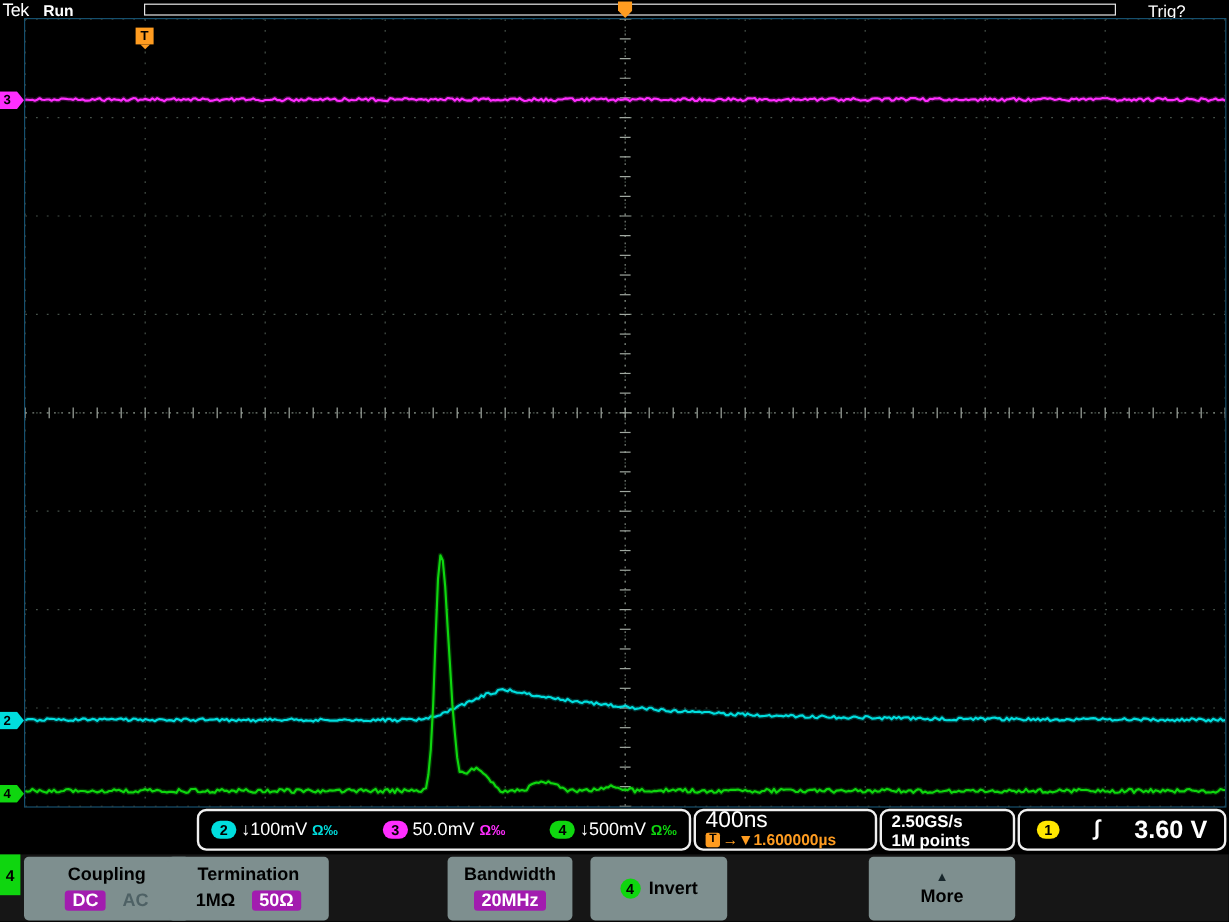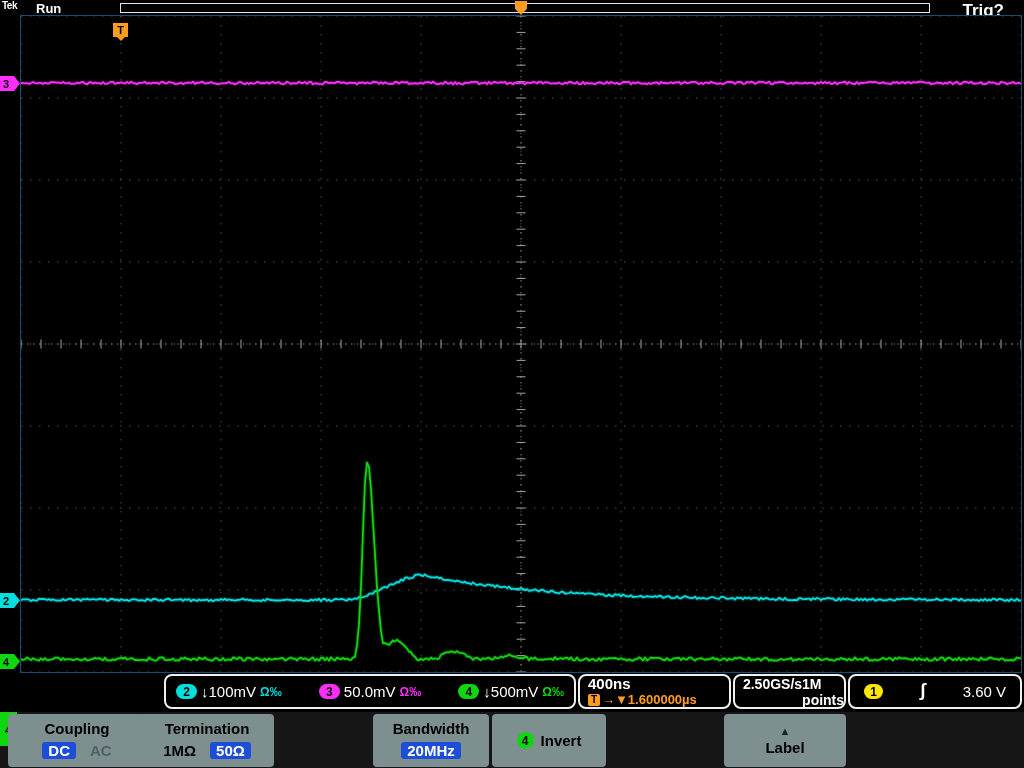--- a/index.html
+++ b/index.html
@@ -1,25 +1,25 @@
 <!DOCTYPE html>
 <html><head>
 <meta charset="utf-8">
 <style>
   *{margin:0;padding:0;box-sizing:border-box}
   html,body{width:1024px;height:768px;background:#000;overflow:hidden}
   body{font-family:"Liberation Sans",sans-serif;position:relative;color:#fff}
   #screen{position:absolute;left:0;top:0;width:1024px;height:768px;background:#000}
 
   
-  #tek{position:absolute;left:2px;top:0;font-size:10px;font-weight:bold;letter-spacing:-0.5px}
+  #tek{position:absolute;left:2px;top:0;font-size:15px;font-weight:normal;letter-spacing:-0.5px}
   #run{position:absolute;left:36px;top:1px;font-size:13px;font-weight:bold}
   #recordbar{position:absolute;left:120px;top:3px;width:810px;height:10px;border:1px solid #e6e6e6;background:#000}
   #rec-trig{position:absolute;left:394px;top:-3px;width:12px;height:14px;background:#ff9c20;clip-path:polygon(0 0,100% 0,100% 55%,50% 100%,0 55%)}
-  #trigq{position:absolute;right:20px;top:1px;font-size:17px;font-weight:bold}
+  #trigq{position:absolute;right:36px;top:1px;font-size:14px;font-weight:normal}
 
   
   #grat{position:absolute;left:20px;top:15px;width:1002px;height:658px;border:1px solid #16506e;background:#000}
   #gridsvg,#wavesvg{position:absolute;left:0;top:0;width:1000px;height:656px}
 
   
   #tflag{position:absolute;left:113px;top:23px;width:15px;height:14px;background:#ff9c20;color:#000;font-size:11px;font-weight:bold;text-align:center;line-height:14px;z-index:5}
   #tflag::after{content:"";position:absolute;left:4px;top:14px;border:4px solid transparent;border-top-color:#ff9c20}
 
   
@@ -31,43 +31,43 @@
   
   .rbox{position:absolute;top:674px;height:35px;border:2px solid #f0f0f0;border-radius:8px;background:#000;display:flex;align-items:center}
   #chbox{left:164px;width:412px;padding:0 10px;justify-content:space-between}
   .chgrp{display:flex;align-items:center;gap:4px}
   .badge{display:inline-flex;align-items:center;justify-content:center;width:21px;height:15px;border-radius:8px;color:#000;font-weight:bold;font-size:12px}
   .b2{background:#00dede}.b3{background:#ff2eff}.b4{background:#0fd60f}.b1{background:#ffe600;width:19px}
   .rtext{font-size:15px;font-weight:normal;color:#fff}
   .rsuf{font-size:12px;font-weight:bold}
   .suf2{color:#00dede}.suf3{color:#ff2eff}.suf4{color:#0fd60f}
   #tbbox{left:578px;width:153px;flex-direction:column;align-items:flex-start;justify-content:center;padding-left:8px}
-  .tb1{font-size:15px;font-weight:bold;line-height:16px}
+  .tb1{font-size:19px;font-weight:normal;line-height:16px}
   .tb2{display:flex;align-items:center;gap:2px;color:#ff9c20;font-size:13px;font-weight:bold;line-height:15px}
   .tsq{display:inline-block;width:12px;height:12px;background:#ff9c20;color:#000;font-size:10px;font-weight:bold;text-align:center;line-height:12px;border-radius:2px}
-  #ratebox{left:733px;width:113px;flex-direction:row;align-items:flex-start;justify-content:center;padding-left:8px}
+  #ratebox{left:733px;width:113px;flex-direction:column;align-items:flex-start;justify-content:center;padding-left:8px}
   #ratebox div{font-size:14px;font-weight:bold;line-height:16px}
   #trigbox{left:848px;width:174px;padding:0 14px;justify-content:space-between}
   .slope{font-size:18px;font-weight:bold;color:#fff;margin-top:-3px}
-  .tlevel{font-size:15px;font-weight:normal}
+  .tlevel{font-size:21px;font-weight:bold}
 
   
   #menu{position:absolute;left:0;top:712px;width:1024px;height:56px;background:#161616}
   #chtab{position:absolute;left:0;top:0;width:17px;height:34px;background:#0fd60f;color:#000;font-weight:bold;font-size:13px;display:flex;align-items:center;justify-content:center}
   .mbtn{position:absolute;top:2px;height:53px;background:#7e8f8f;border-radius:4px;display:flex;flex-direction:column;align-items:center;padding-top:6px;gap:5px;cursor:pointer}
-  #b-coupling{left:8px;width:138px}
+  #b-coupling{left:20px;width:138px}
   #b-term{left:140px;width:134px}
   #b-invert{left:257px;width:113px}
-  #b-bw{left:373px;width:116px}
+  #b-bw{left:373px;width:104px}
   #b-label{left:492px;width:114px;flex-direction:row;justify-content:center;align-items:center;gap:7px;padding-top:0}
   #b-more{left:724px;width:122px;justify-content:center;padding-top:0;gap:2px}
   .mtitle{color:#000;font-size:15px;font-weight:bold}
   .mopts{display:flex;gap:14px;align-items:center}
   .opt{font-size:15px;font-weight:bold;color:#000}
-  .opt.sel{background:#1d4ed8;color:#fff;padding:0 6px;border-radius:3px}
+  .opt.sel{background:#a21caf;color:#fff;padding:0 6px;border-radius:3px}
   .opt.dim{color:#4e6165}
   .gbadge{width:17px;height:17px;border-radius:50%;background:#0fd60f;color:#000;font-size:12px;font-weight:bold;display:flex;align-items:center;justify-content:center}
   .marrow{color:#17262b;font-size:11px;line-height:11px}
   #datetime{position:absolute;left:898px;top:0;width:126px;height:56px;background:#000;color:#fff;font-size:15px;font-weight:bold;text-align:right;padding:14px 6px 0 0;line-height:19px}
 </style>
 </head>
 <body>
 
 <div id="screen">
 
@@ -273,18 +273,18 @@
       </div>
     </div>
 
     <div class="mbtn" id="b-label">
       <span class="gbadge">4</span>
       <span class="mtitle">Invert</span>
     </div>
 
     <div class="mbtn" id="b-more">
       <span class="marrow">▲</span>
-      <span class="mtitle">Label</span>
+      <span class="mtitle">More</span>
     </div>
 
   </div>
 
 </div>
 
 </body></html>

